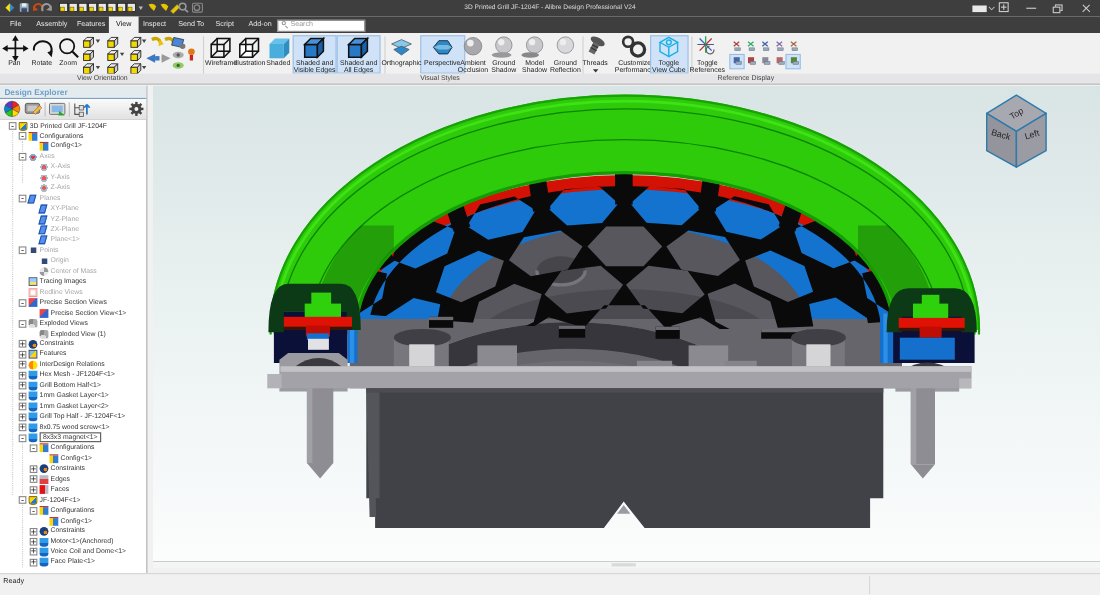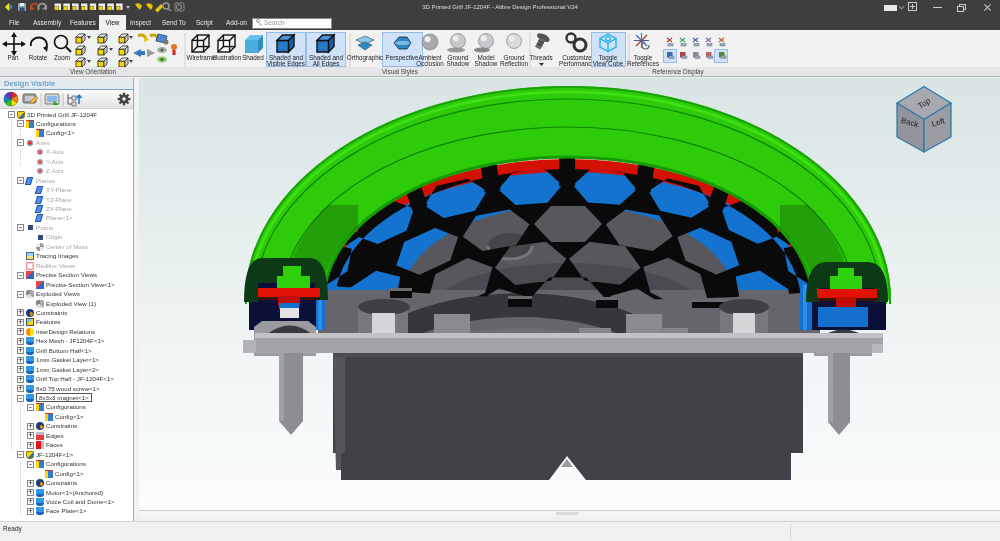--- a/index.html
+++ b/index.html
@@ -313,21 +313,21 @@
     <path d="M992,70 l5,0 l-2.5,-3 Z" fill="#666"></path>
   </svg>
 <div id="gband">
  <span class="glabel" style="left:93px">View Orientation</span>
  <span class="glabel" style="left:400px">Visual Styles</span>
  <span class="glabel" style="left:678px">Reference Display</span>
 </div>
 
 <div id="panel">
  <div id="phead">
-      <span>Design Visible</span>
+      <span>Design Explorer</span>
     </div>
  <div id="ptool">
       <svg width="133" height="19" viewBox="0 0 133 19" style="position:absolute;left:0;top:0">
         <path d="M11,9 L11.0,2.0 A7,7 0 0 1 17.1,5.5 Z" fill="#e22" stroke="#333" stroke-width="0.4"></path>
         <path d="M11,9 L17.1,5.5 A7,7 0 0 1 17.1,12.5 Z" fill="#f80" stroke="#333" stroke-width="0.4"></path>
         <path d="M11,9 L17.1,12.5 A7,7 0 0 1 11.0,16.0 Z" fill="#fd0" stroke="#333" stroke-width="0.4"></path>
         <path d="M11,9 L11.0,16.0 A7,7 0 0 1 4.9,12.5 Z" fill="#2c2" stroke="#333" stroke-width="0.4"></path>
         <path d="M11,9 L4.9,12.5 A7,7 0 0 1 4.9,5.5 Z" fill="#08c" stroke="#333" stroke-width="0.4"></path>
         <path d="M11,9 L4.9,5.5 A7,7 0 0 1 11.0,2.0 Z" fill="#63c" stroke="#333" stroke-width="0.4"></path>
         <rect x="23" y="4" width="13" height="9" rx="1.5" fill="#9a9a9a" stroke="#555" stroke-width="0.8"></rect>

